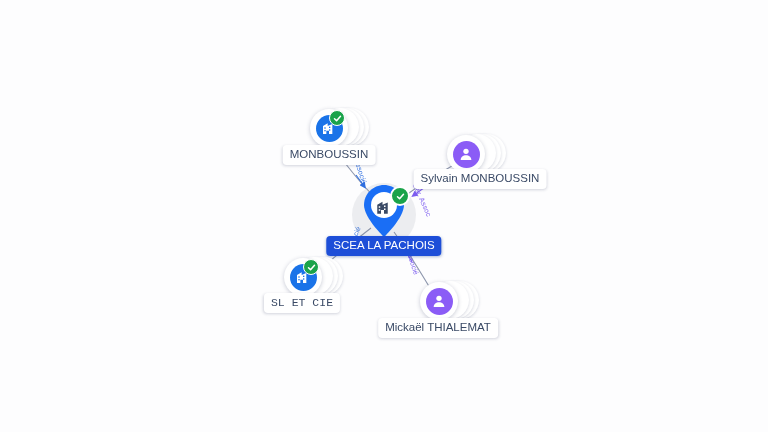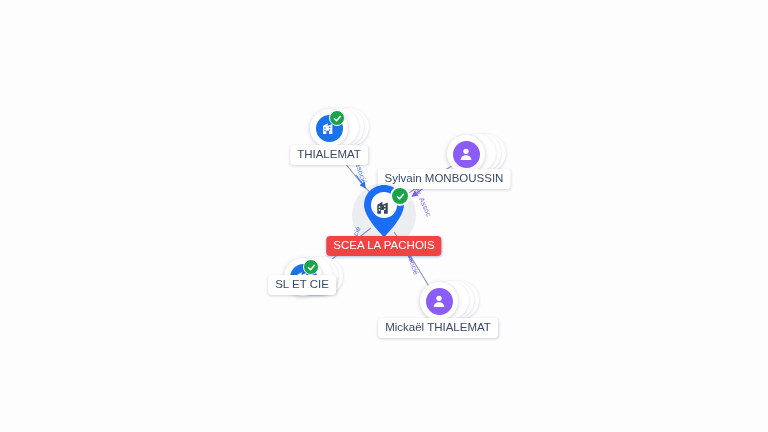--- a/index.html
+++ b/index.html
@@ -133,21 +133,21 @@
     font-size: 11.5px;
     line-height: 1;
     color: #3a4a66;
     background: #ffffff;
     border-radius: 4px;
     padding: 4px 7px;
     box-shadow: 0 1px 3px rgba(40,50,90,0.20);
     transform: translateX(-50%);
   }
   .node-label.selected {
-    background: #ef4444;
+    background: #1d4ed8;
     color: #ffffff;
     font-size: 11.5px;
     box-shadow: 0 1px 3px rgba(20,60,140,0.35);
   }
 
   
   .edge-label {
     position: absolute;
     white-space: nowrap;
     font-size: 7px;
@@ -208,36 +208,36 @@
           <rect x="12" y="14" width="2" height="2" fill="#1a73e8"></rect>
         </svg>
       </div>
     </div>
     <div class="check-badge">
       <svg width="9" height="9" viewBox="0 0 24 24" fill="none" stroke="#ffffff" stroke-width="4" stroke-linecap="round" stroke-linejoin="round">
         <path d="M4 12.5 L9.5 18 L20 6"></path>
       </svg>
     </div>
   </div>
-  <div class="node-label" style="left:329px; top:145px;">THIALEMAT</div>
+  <div class="node-label" style="left:329px; top:145px;">MONBOUSSIN</div>
 
   <div class="node" style="left:466px; top:154px;">
     <div class="stack s3"></div>
     <div class="stack s2"></div>
     <div class="stack s1"></div>
     <div class="node-circle">
       <div class="inner-disc person">
         <svg width="16" height="16" viewBox="0 0 24 24" fill="#ffffff">
           <circle cx="12" cy="8" r="4"></circle>
           <path d="M4 21c0-4.4 3.6-7 8-7s8 2.6 8 7z"></path>
         </svg>
       </div>
     </div>
   </div>
-  <div class="node-label" style="left:444px; top:169px;">Sylvain MONBOUSSIN</div>
+  <div class="node-label" style="left:480px; top:169px;">Sylvain MONBOUSSIN</div>
 
   <div class="node" style="left:384px; top:213px;">
     <div class="halo"></div>
     <div class="pin">
       <svg width="46" height="56" viewBox="0 0 46 56">
         <path d="M23 2 C12 2 3 11 3 22 C3 35 23 54 23 54 C23 54 43 35 43 22 C43 11 34 2 23 2 Z" fill="#1a6ef5"></path>
         <circle cx="23" cy="22" r="13" fill="#ffffff"></circle>
       </svg>
       <div class="pin-icon">
         <svg width="18" height="18" viewBox="0 0 24 24" fill="#3a4a66">
@@ -271,21 +271,21 @@
           <rect x="12" y="14" width="2" height="2" fill="#1a73e8"></rect>
         </svg>
       </div>
     </div>
     <div class="check-badge">
       <svg width="9" height="9" viewBox="0 0 24 24" fill="none" stroke="#ffffff" stroke-width="4" stroke-linecap="round" stroke-linejoin="round">
         <path d="M4 12.5 L9.5 18 L20 6"></path>
       </svg>
     </div>
   </div>
-  <div class="node-label" style="left:302px; top:275px;">SL ET CIE</div>
+  <div class="node-label" style="left:302px; top:293px;font-family:Liberation Mono, monospace;">SL ET CIE</div>
 
   <div class="node" style="left:439px; top:301px;">
     <div class="stack s3"></div>
     <div class="stack s2"></div>
     <div class="stack s1"></div>
     <div class="node-circle">
       <div class="inner-disc person">
         <svg width="16" height="16" viewBox="0 0 24 24" fill="#ffffff">
           <circle cx="12" cy="8" r="4"></circle>
           <path d="M4 21c0-4.4 3.6-7 8-7s8 2.6 8 7z"></path>

